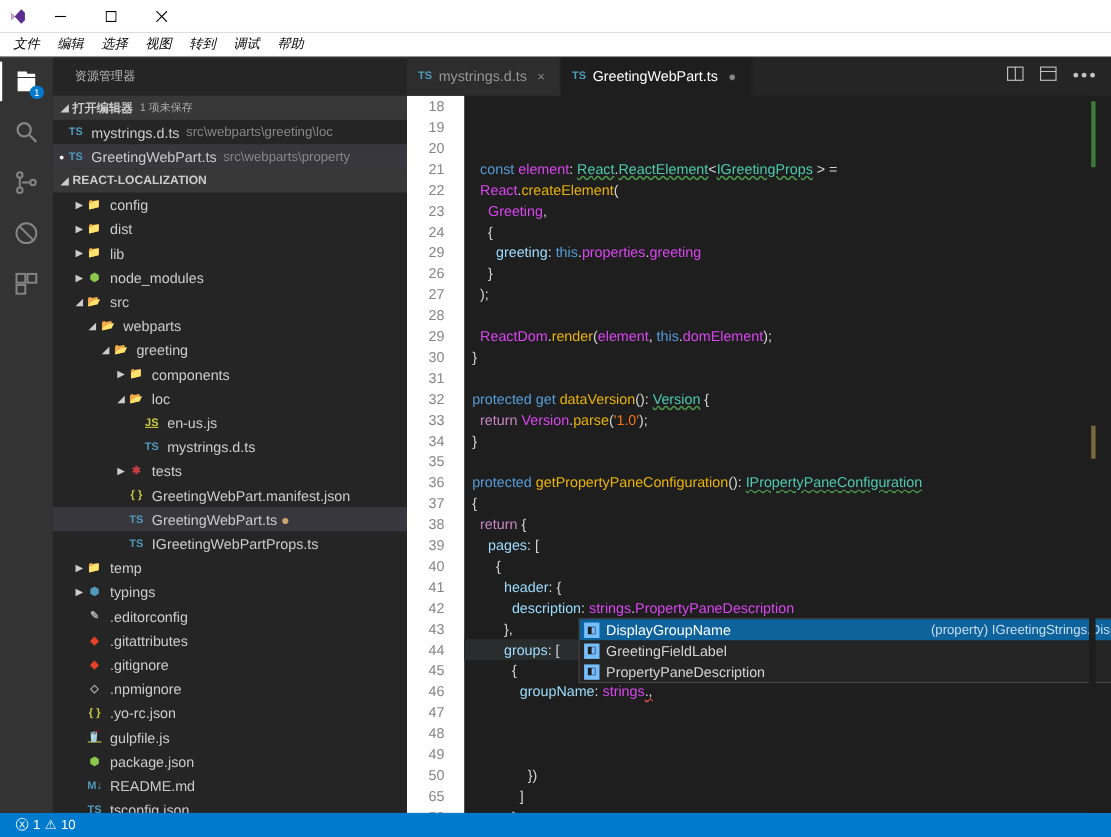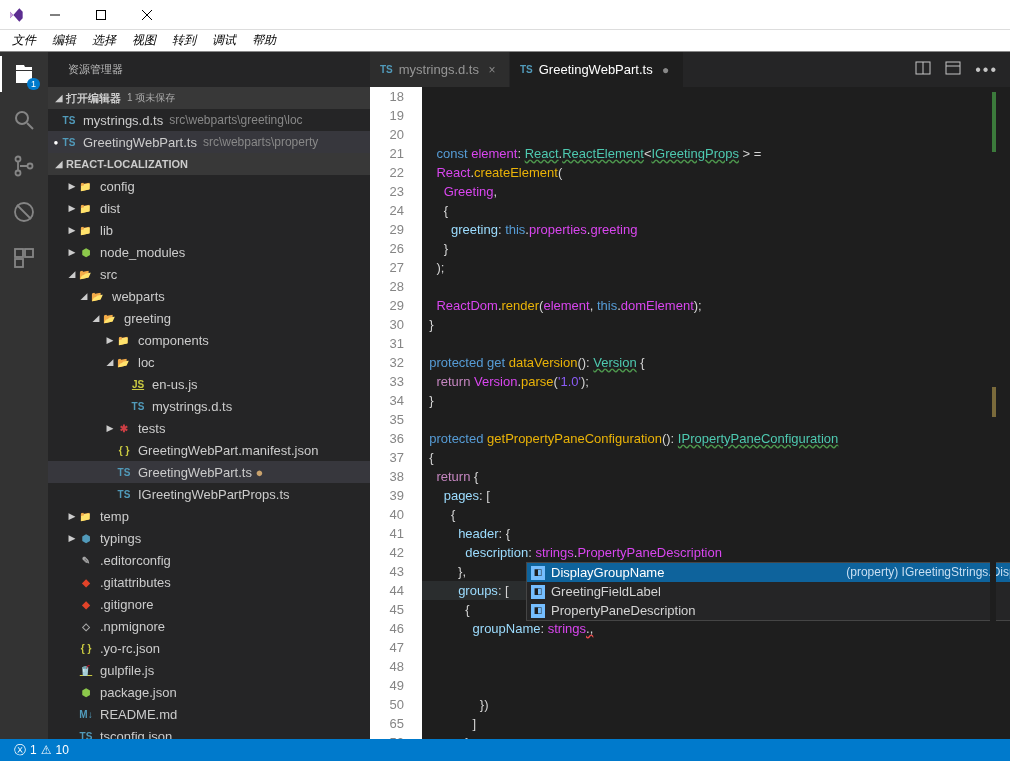--- a/index.html
+++ b/index.html
@@ -55,21 +55,21 @@
 .tab .close { color: #888; font-size: 12px; width: 14px; text-align: center; }
 .tab-actions { margin-left: auto; display: flex; gap: 14px; padding: 0 12px; align-items: center; color: #c5c5c5; }
 
 .code-area { flex: 1; display: flex; font-family: Consolas, monospace; font-size: 13px; overflow: hidden; position: relative; }
 .gutter { width: 52px; background: #ffffff; color: #858585; text-align: right; padding-right: 18px; line-height: 19px; padding-top: 0; }
 .code { flex: 1; line-height: 19px; white-space: pre; color: #d4d4d4; position: relative; }
 .code .line { height: 19px; }
 .line.hl { background: #2a2d2e; }
 
 .tk-kw { color: #569cd6; } .tk-kw2 { color: #c586c0; }
-.tk-fn { color: #eab308; } .tk-str { color: #8b5cf6; } .tk-prop { color: #9cdcfe; }
+.tk-fn { color: #eab308; } .tk-str { color: #f97316; } .tk-prop { color: #9cdcfe; }
 .tk-var { color: #d946ef; } .tk-warn { color: #4ec9b0; text-decoration: underline wavy #4e9a4e; }
 .tk-err { text-decoration: underline wavy #f14c4c; }
 
 .suggest { position: absolute; left: 104px; top: 475px; width: 516px; background: #252526; border: 1px solid #454545; font-family: Consolas, monospace; font-size: 13px; }
 .suggest-row { height: 19px; display: flex; align-items: center; padding: 0 4px; gap: 6px; }
 .suggest-row.sel { background: #0e639c; color: #fff; }
 .suggest-icon { width: 14px; height: 14px; background: #75beff; display: flex; align-items: center; justify-content: center; font-size: 9px; color: #1e1e1e; }
 .suggest-row.sel .suggest-icon { background: #75beff; }
 .suggest .detail { margin-left: auto; color: #8a99a8; font-size: 12px; }
 .suggest-row.sel .detail { color: #c8dff2; }

